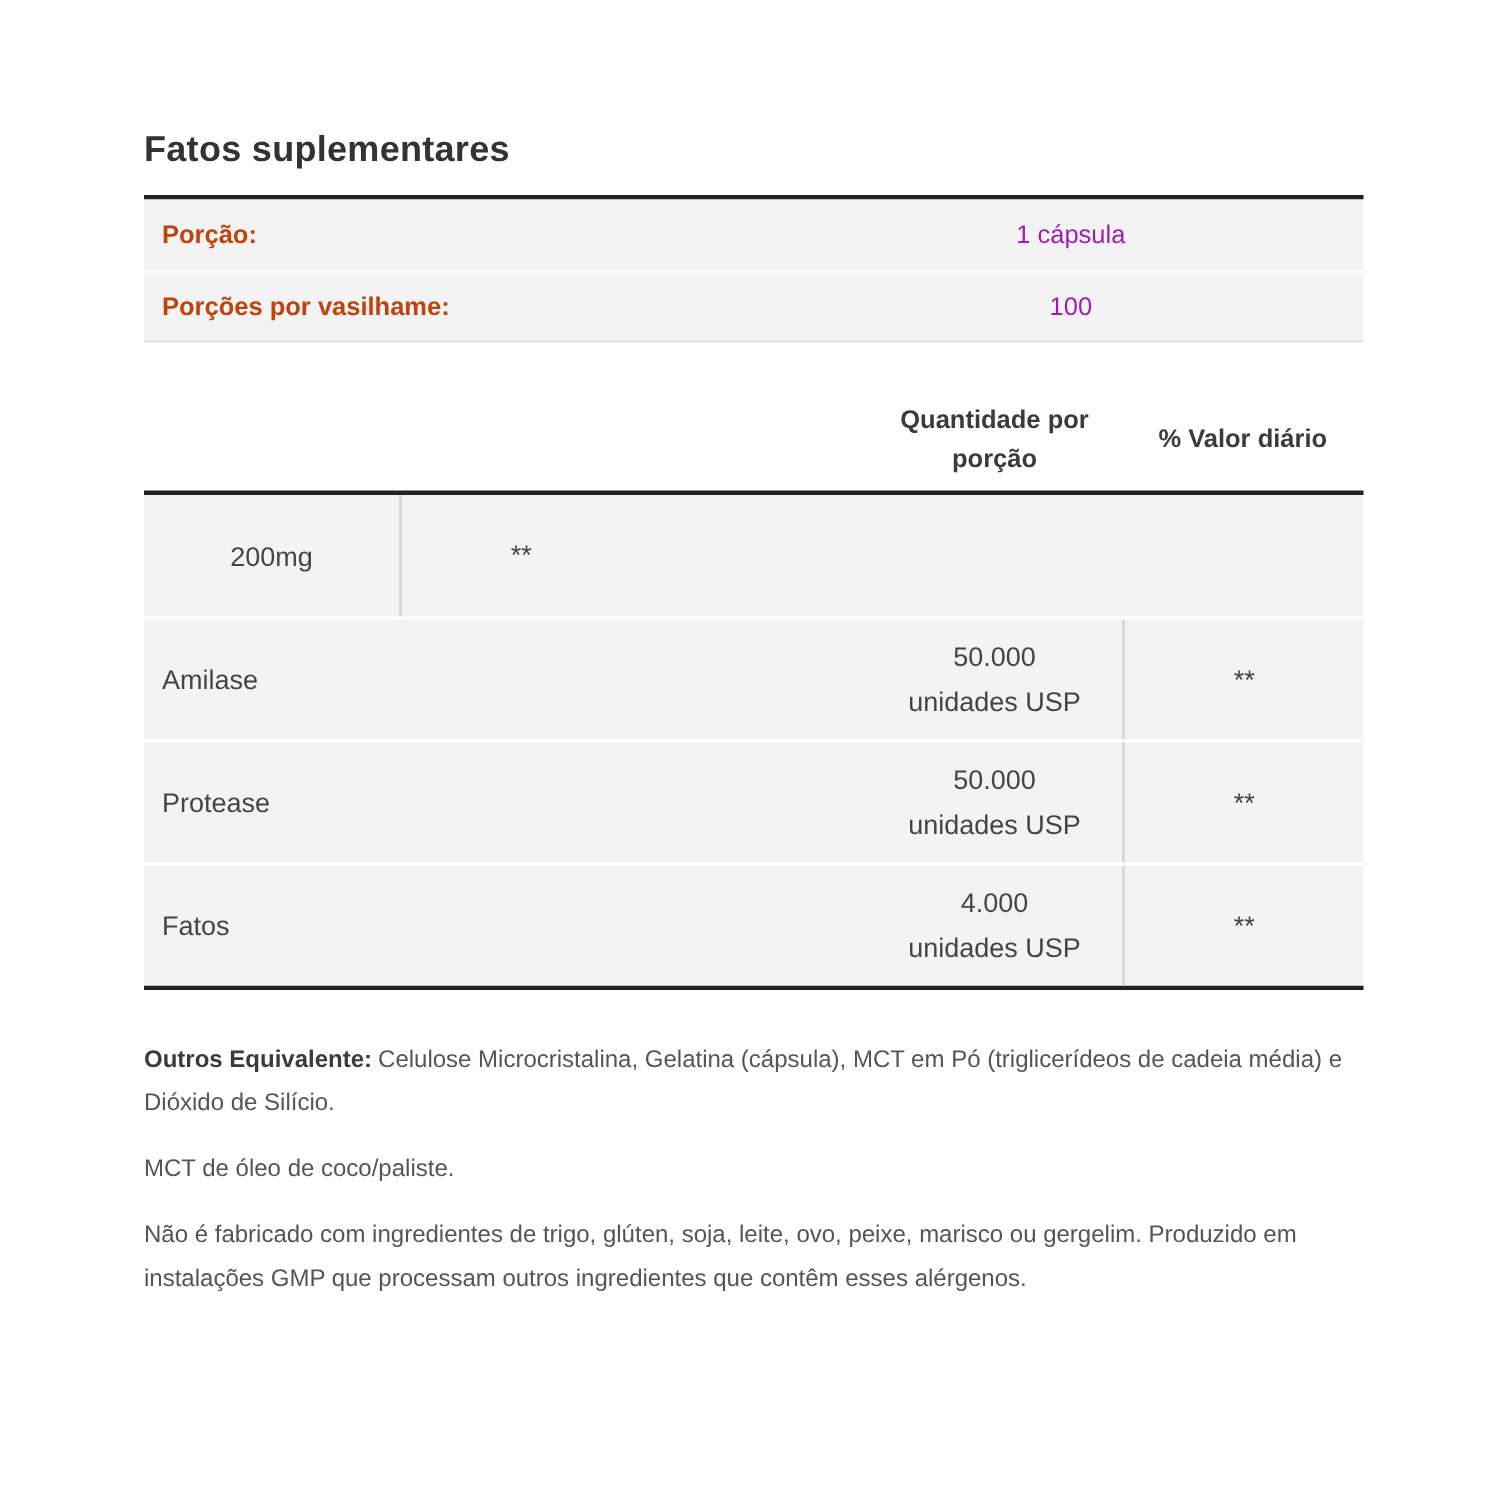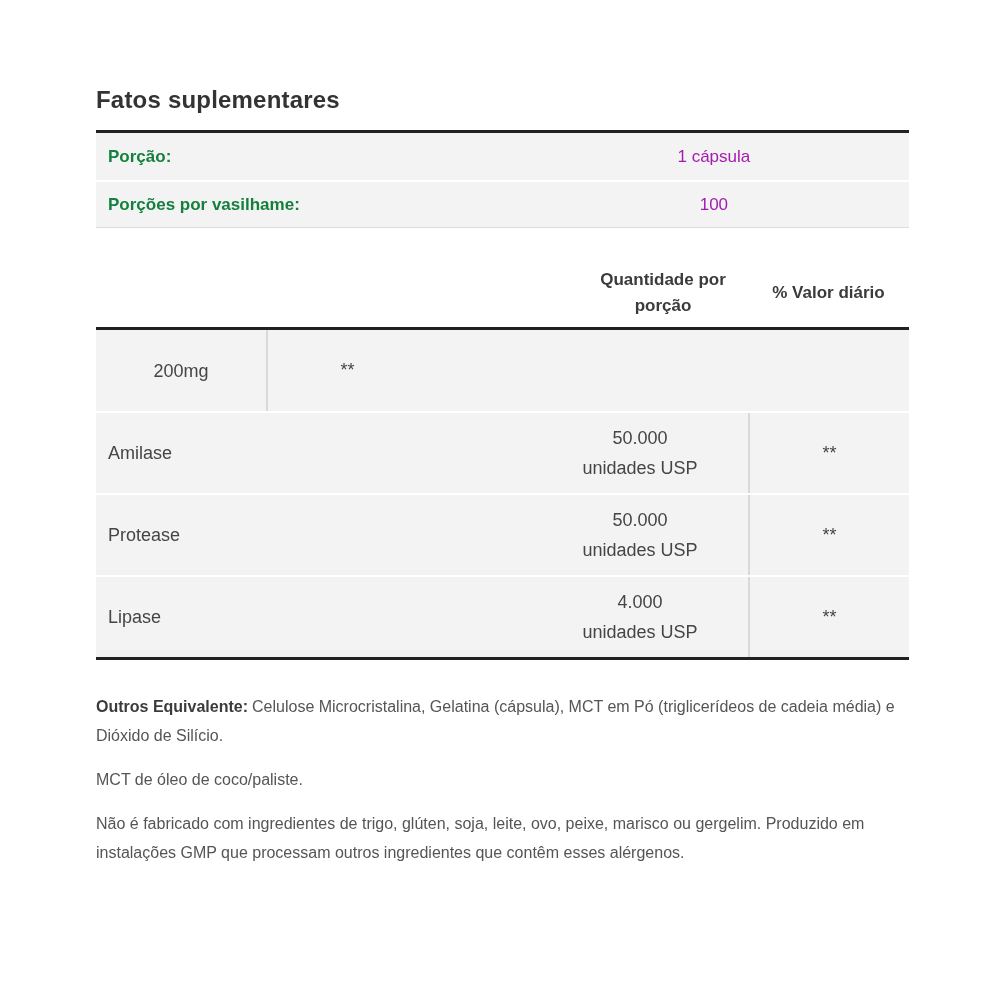--- a/index.html
+++ b/index.html
@@ -31,21 +31,21 @@
     align-items: center;
     background: #f3f3f3;
     min-height: 47px;
   }
   .serving-row + .serving-row { border-top: 2px solid #ffffff; }
   .serving-label {
     flex: 1;
     padding-left: 12px;
     font-weight: 700;
     font-size: 17px;
-    color: #15803d;
+    color: #c2410c;
   }
   .serving-value {
     width: 48%;
     text-align: center;
     font-size: 17px;
     color: #a21caf;
   }
   
   .main-header {
     display: flex;
@@ -65,21 +65,21 @@
     text-align: center;
     line-height: 26px;
   }
   
   .main-table { border-bottom: 3px solid #212121; }
   .nutrient-row {
     display: flex;
     background: #f3f3f3;
     min-height: 81px;
   }
-  .nutrient-row + .nutrient-row { border-top: 2px solid #ffffff; gap: 23px; }
+  .nutrient-row + .nutrient-row { border-top: 2px solid #ffffff; }
   .cell-name {
     flex: 1;
     display: flex;
     flex-direction: column;
     justify-content: center;
     padding: 10px 0 10px 12px;
     font-size: 18px;
     color: #454545;
     line-height: 30px;
   }
@@ -181,21 +181,21 @@
       </div>
       <div class="cell-qty">
         <div>50.000</div>
         <div>unidades USP</div>
       </div>
       <div class="cell-daily">**</div>
     </div>
 
     <div class="nutrient-row">
       <div class="cell-name">
-        <div>Lipase</div>
+        <div>Fatos</div>
         <div class="nutrient-sub"></div>
       </div>
       <div class="cell-qty">
         <div>4.000</div>
         <div>unidades USP</div>
       </div>
       <div class="cell-daily">**</div>
     </div>
 
   </div>

